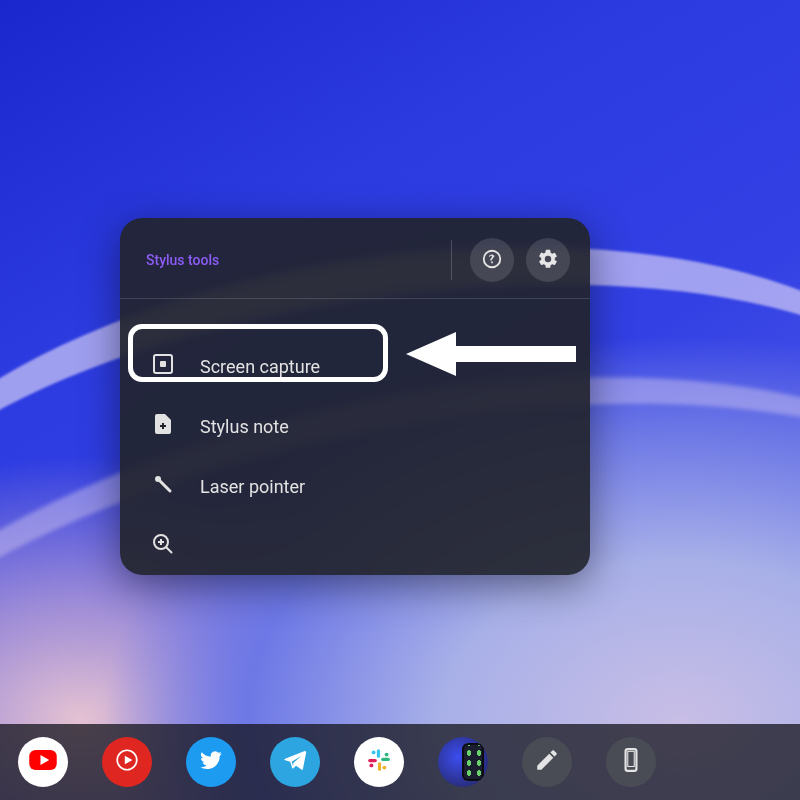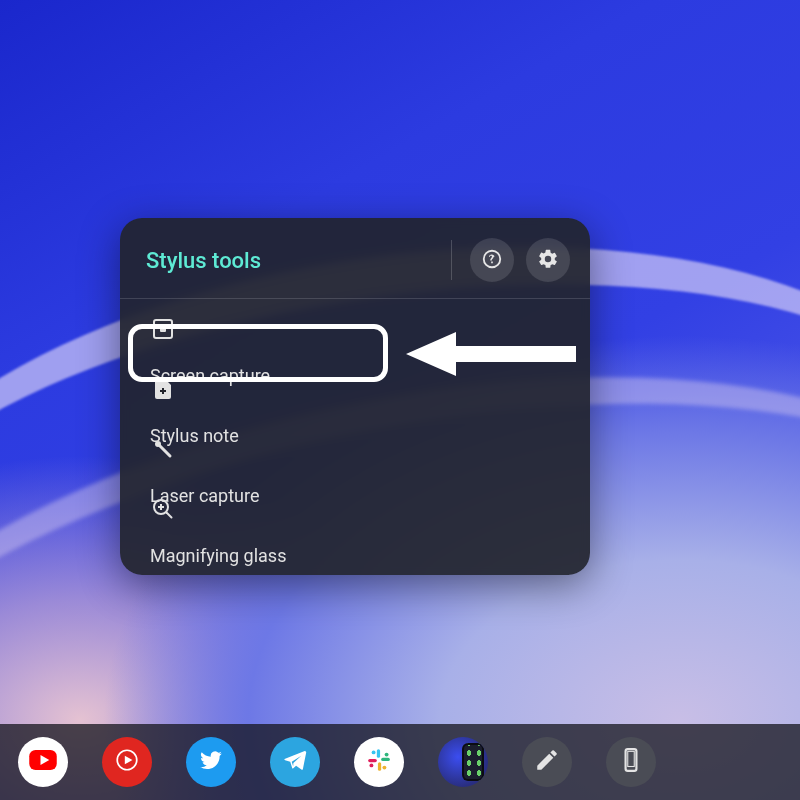--- a/index.html
+++ b/index.html
@@ -58,24 +58,24 @@
     box-shadow: 0 10px 40px rgba(0,0,0,0.45);
     color: #e6e6e6;
     padding-bottom: 14px;
   }
   .panel-header {
     display: flex;
     align-items: center;
     padding: 20px 20px 16px 26px;
   }
   .panel-title {
-    font-size: 22px;
+    font-size: 14px;
     font-weight: 500;
     flex: 1;
-    color: #5eead4;
+    color: #8b5cf6;
   }
   .header-div {
     width:1px; height:40px;
     background: rgba(255,255,255,0.18);
     margin: 0 6px 0 10px;
   }
   .hicon-btn {
     width: 44px;
     height: 44px;
     border-radius: 50%;
@@ -94,29 +94,28 @@
     height:1px;
     background: rgba(255,255,255,0.14);
     margin: 0 0 8px 0;
   }
 
   .menu {
     padding: 10px 16px 4px 16px;
   }
   .menu-item {
     display: flex;
-    align-items: flex-start;
+    align-items: flex-end;
     height: 60px;
     padding: 0 14px;
     gap: 24px;
     border-radius: 14px;
     color: #e2e2e2;
     font-size: 18px;
     cursor: pointer;
-    flex-direction: column;
   }
   .menu-item .icon {
     width: 26px;
     height: 26px;
     display:flex;
     align-items:center;
     justify-content:center;
     color:#e2e2e2;
   }
   .menu-item .icon svg { width:24px; height:24px; fill:currentColor; stroke:currentColor; }
@@ -241,31 +240,30 @@
       </span>
       <span>Stylus note</span>
     </div>
     <div class="menu-item">
       <span class="icon">
         <svg viewBox="0 0 24 24">
             <circle cx="7" cy="7" r="3" fill="currentColor" stroke="none"></circle>
             <path d="M9 9l10 10" stroke-width="3" stroke-linecap="round" fill="none"></path>
           </svg>
       </span>
-      <span>Laser capture</span>
+      <span>Laser pointer</span>
     </div>
     <div class="menu-item">
       <span class="icon">
         <svg viewBox="0 0 24 24">
             <circle cx="10" cy="10" r="7" fill="none" stroke-width="2"></circle>
             <path d="M15.5 15.5l5 5" stroke-width="2" fill="none" stroke-linecap="round"></path>
             <path d="M10 7v6M7 10h6" stroke-width="2" fill="none"></path>
           </svg>
       </span>
-      <span>Magnifying glass</span>
     </div>
   </div>
 </div>
 
 <div class="highlight"></div>
 
 <div class="arrow">
   <svg viewBox="0 0 170 44">
     <path d="M170 14 L50 14 L50 0 L0 22 L50 44 L50 30 L170 30 Z" fill="#ffffff"></path>
   </svg>

